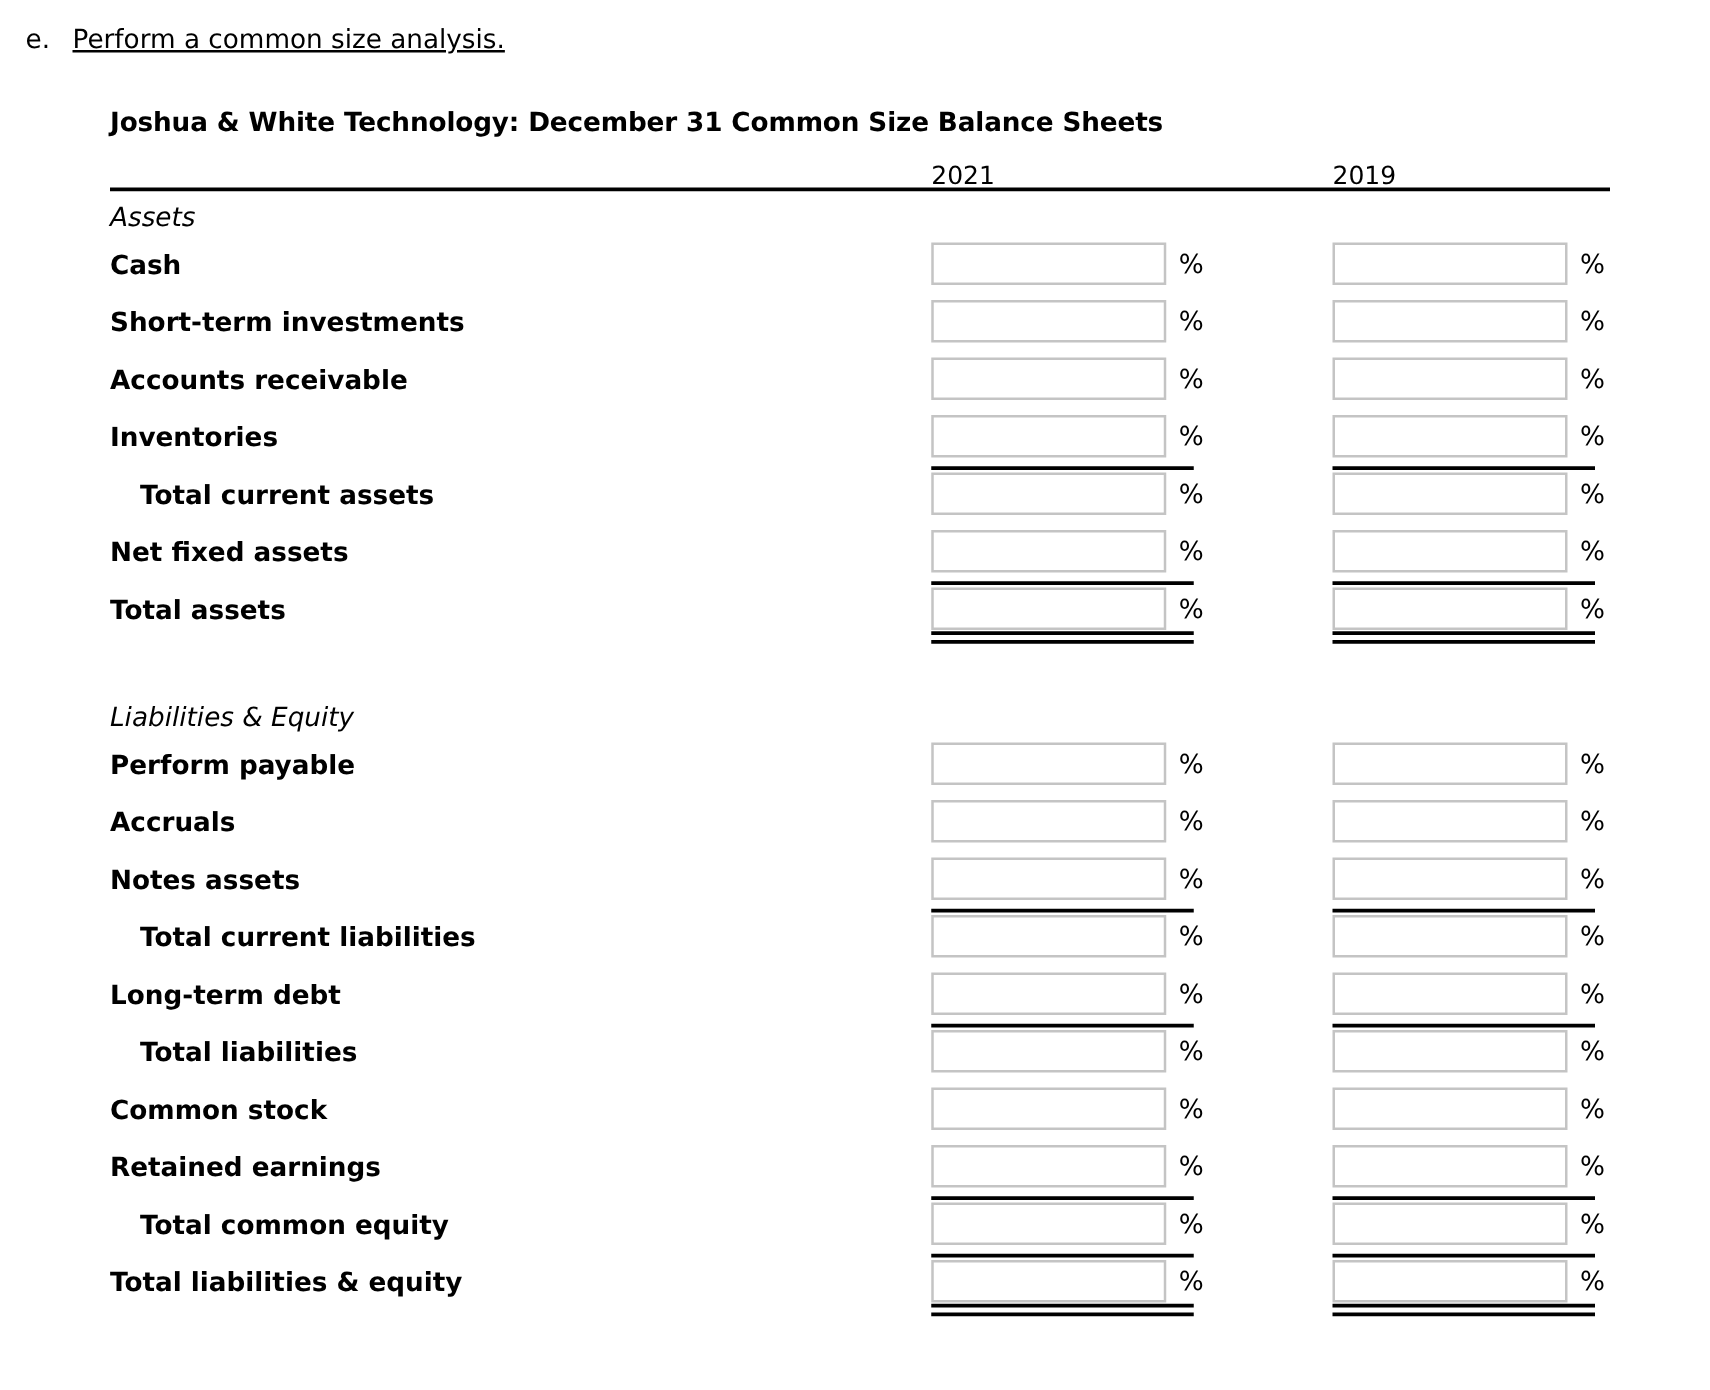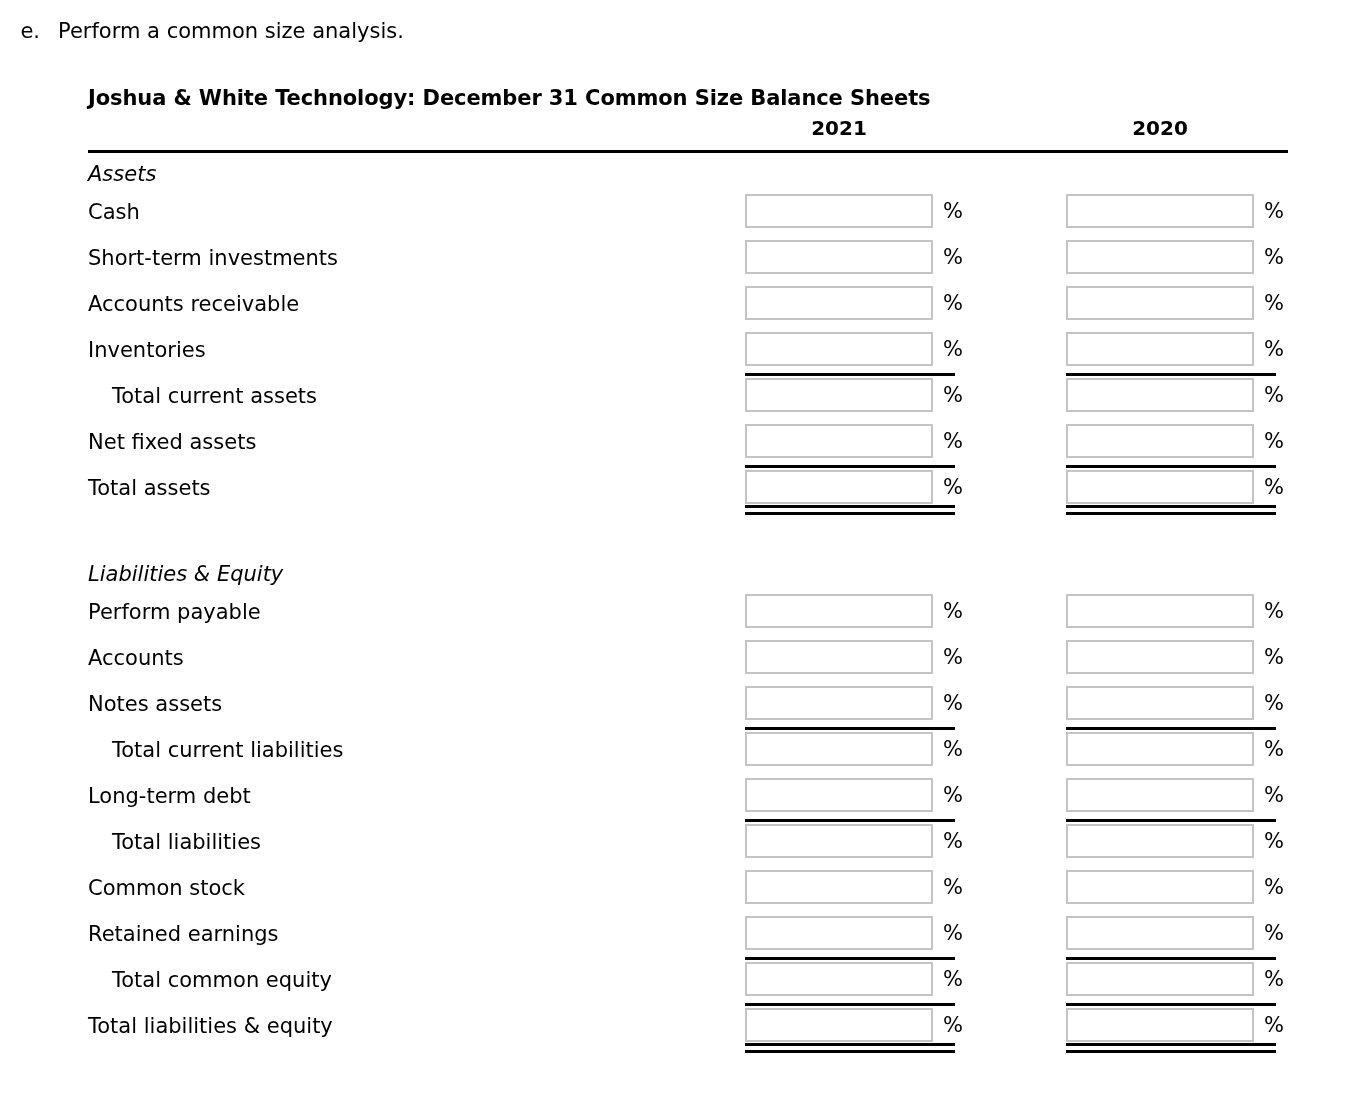--- a/index.html
+++ b/index.html
@@ -28,20 +28,21 @@
   .prompt-marker {
     width: 40px;
     text-align: right;
     font-size: 21px;
     line-height: 30px;
   }
   .prompt-text {
     margin-left: 18px;
     font-size: 21px;
     line-height: 30px;
+    text-decoration: underline;
   }
 
   
   .sheet {
     position: absolute;
     left: 88px;
     top: 84px;
     width: 1200px;
   }
   .sheet-title {
@@ -52,24 +53,24 @@
     white-space: nowrap;
   }
 
   
   .year-head {
     position: relative;
     height: 38px;
   }
   .year-cell {
     position: absolute;
-    top: 4px;
+    top: 16px;
     font-size: 20px;
-    font-weight: bold;
-    text-align: center;
+    font-weight: normal;
+    text-align: left;
   }
   .year-cell.c1 { left: 657px; width: 188px; }
   .year-cell.c2 { left: 978px; width: 188px; }
 
   .head-rule {
     height: 0;
     border-top: 3px solid #000;
     width: 1200px;
   }
 
@@ -89,20 +90,21 @@
     height: 46px;
   }
   .row-label {
     position: absolute;
     left: 0;
     top: 0;
     height: 46px;
     line-height: 46px;
     font-size: 21px;
     white-space: nowrap;
+    font-weight: bold;
   }
   .row-label.indent { padding-left: 24px; }
 
   .cell {
     position: absolute;
     top: 0;
     height: 46px;
   }
   .cell.c1 { left: 657px; }
   .cell.c2 { left: 978px; }
@@ -165,21 +167,21 @@
   <div class="prompt-marker">e.</div>
   <div class="prompt-text">Perform a common size analysis.</div>
 </div>
 
 <div class="sheet">
 
   <div class="sheet-title">Joshua &amp; White Technology: December 31 Common Size Balance Sheets</div>
 
   <div class="year-head">
     <div class="year-cell c1">2021</div>
-    <div class="year-cell c2">2020</div>
+    <div class="year-cell c2">2019</div>
   </div>
 
   <div class="head-rule"></div>
 
   <div id="sheet-body">
       <div class="section-label">Assets</div>
       <div class="row">
         <div class="row-label">Cash</div>
         <div class="cell c1">
           <div class="cell-inner">
@@ -301,21 +303,21 @@
           </div>
         </div>
         <div class="cell c2">
           <div class="cell-inner">
             <input type="text" class="answer-box" style="">
             <span class="pct">%</span>
           </div>
         </div>
       </div>
       <div class="row">
-        <div class="row-label">Accounts</div>
+        <div class="row-label">Accruals</div>
         <div class="cell c1">
           <div class="cell-inner">
             <input type="text" class="answer-box" style="">
             <span class="pct">%</span>
           </div>
         </div>
         <div class="cell c2">
           <div class="cell-inner">
             <input type="text" class="answer-box" style="">
             <span class="pct">%</span>

